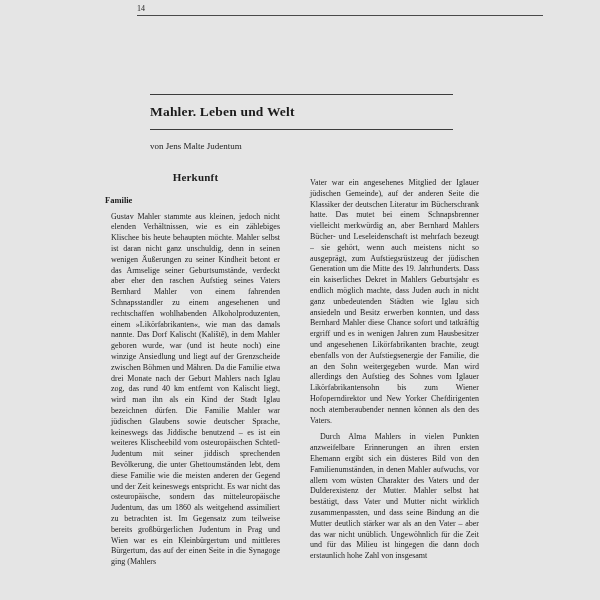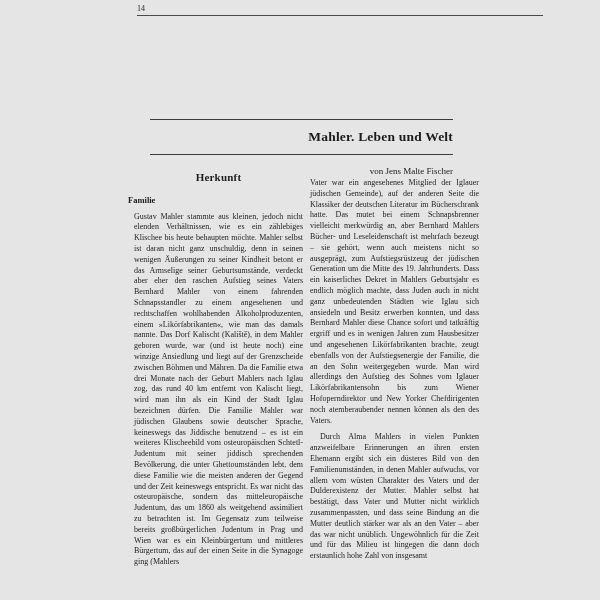--- a/index.html
+++ b/index.html
@@ -34,22 +34,21 @@
     border-top: 1px solid #4a4a4a;
     height: 0;
     width: 100%;
   }
   
   .title-block {
     position: absolute;
     left: 150px;
     top: 94px;
     width: 303px;
-    text-align: right;
-    margin-top: 25px;
+    text-align: left;
   }
   .title-rule {
     border-top: 1px solid #3c3c3c;
     height: 0;
     width: 100%;
   }
   .book-title {
     font-size: 13.5px;
     font-weight: bold;
     letter-spacing: 0.2px;
@@ -64,21 +63,21 @@
   
   .column {
     position: absolute;
     top: 172px;
     width: 181px;
     font-size: 8px;
     line-height: 10.8px;
     text-align: justify;
     color: #1d1d1d;
   }
-  .column-left  { left: 128px; }
+  .column-left  { left: 105px; }
   .column-right { left: 304px; }
   .section-heading {
     font-size: 11px;
     font-weight: bold;
     text-align: center;
     margin: 0 0 12px 0;
     letter-spacing: 0.2px;
   }
   .subsection-heading {
     font-size: 8.5px;
@@ -101,21 +100,21 @@
 
   <div class="running-header">
     <span class="page-number">14</span>
     <div class="header-rule"></div>
   </div>
 
   <div class="title-block">
     <div class="title-rule"></div>
     <h1 class="book-title">Mahler. Leben und Welt</h1>
     <div class="title-rule"></div>
-    <div class="author-line">von Jens Malte Fischer</div>
+    <div class="author-line">von Jens Malte Judentum</div>
   </div>
 
   <div class="column column-left">
     <h2 class="section-heading">Herkunft</h2>
     <h3 class="subsection-heading">Familie</h3>
     <p class="body-paragraph">Gustav Mahler stammte aus kleinen, jedoch nicht elenden Verhältnissen, wie es ein zählebiges Klischee bis heute behaupten möchte. Mahler selbst ist daran nicht ganz unschuldig, denn in seinen wenigen Äußerungen zu seiner Kindheit betont er das Armselige seiner Geburtsumstände, verdeckt aber eher den raschen Aufstieg seines Vaters Bernhard Mahler von einem fahrenden Schnapsstandler zu einem angesehenen und rechtschaffen wohlhabenden Alkoholproduzenten, einem »Likörfabrikanten«, wie man das damals nannte. Das Dorf Kalischt (Kaliště), in dem Mahler geboren wurde, war (und ist heute noch) eine winzige Ansiedlung und liegt auf der Grenzscheide zwischen Böhmen und Mähren. Da die Familie etwa drei Monate nach der Geburt Mahlers nach Iglau zog, das rund 40 km entfernt von Kalischt liegt, wird man ihn als ein Kind der Stadt Iglau bezeichnen dürfen. Die Familie Mahler war jüdischen Glaubens sowie deutscher Sprache, keineswegs das Jiddische benutzend – es ist ein weiteres Klischeebild vom osteuropäischen Schtetl-Judentum mit seiner jiddisch sprechenden Bevölkerung, die unter Ghettoumständen lebt, dem diese Familie wie die meisten anderen der Gegend und der Zeit keineswegs entspricht. Es war nicht das osteuropäische, sondern das mitteleuropäische Judentum, das um 1860 als weitgehend assimiliert zu betrachten ist. Im Gegensatz zum teilweise bereits großbürgerlichen Judentum in Prag und Wien war es ein Kleinbürgertum und mittleres Bürgertum, das auf der einen Seite in die Synagoge ging (Mahlers</p>
   </div>
 
   <div class="column column-right">
     <p class="body-paragraph">Vater war ein angesehenes Mitglied der Iglauer jüdischen Gemeinde), auf der anderen Seite die Klassiker der deutschen Literatur im Bücherschrank hatte. Das mutet bei einem Schnapsbrenner vielleicht merkwürdig an, aber Bernhard Mahlers Bücher- und Leseleidenschaft ist mehrfach bezeugt – sie gehört, wenn auch meistens nicht so ausgeprägt, zum Aufstiegsrüstzeug der jüdischen Generation um die Mitte des 19. Jahrhunderts. Dass ein kaiserliches Dekret in Mahlers Geburtsjahr es endlich möglich machte, dass Juden auch in nicht ganz unbedeutenden Städten wie Iglau sich ansiedeln und Besitz erwerben konnten, und dass Bernhard Mahler diese Chance sofort und tatkräftig ergriff und es in wenigen Jahren zum Hausbesitzer und angesehenen Likörfabrikanten brachte, zeugt ebenfalls von der Aufstiegsenergie der Familie, die an den Sohn weitergegeben wurde. Man wird allerdings den Aufstieg des Sohnes vom Iglauer Likörfabrikantensohn bis zum Wiener Hofoperndirektor und New Yorker Chefdirigenten noch atemberaubender nennen können als den des Vaters.</p>

